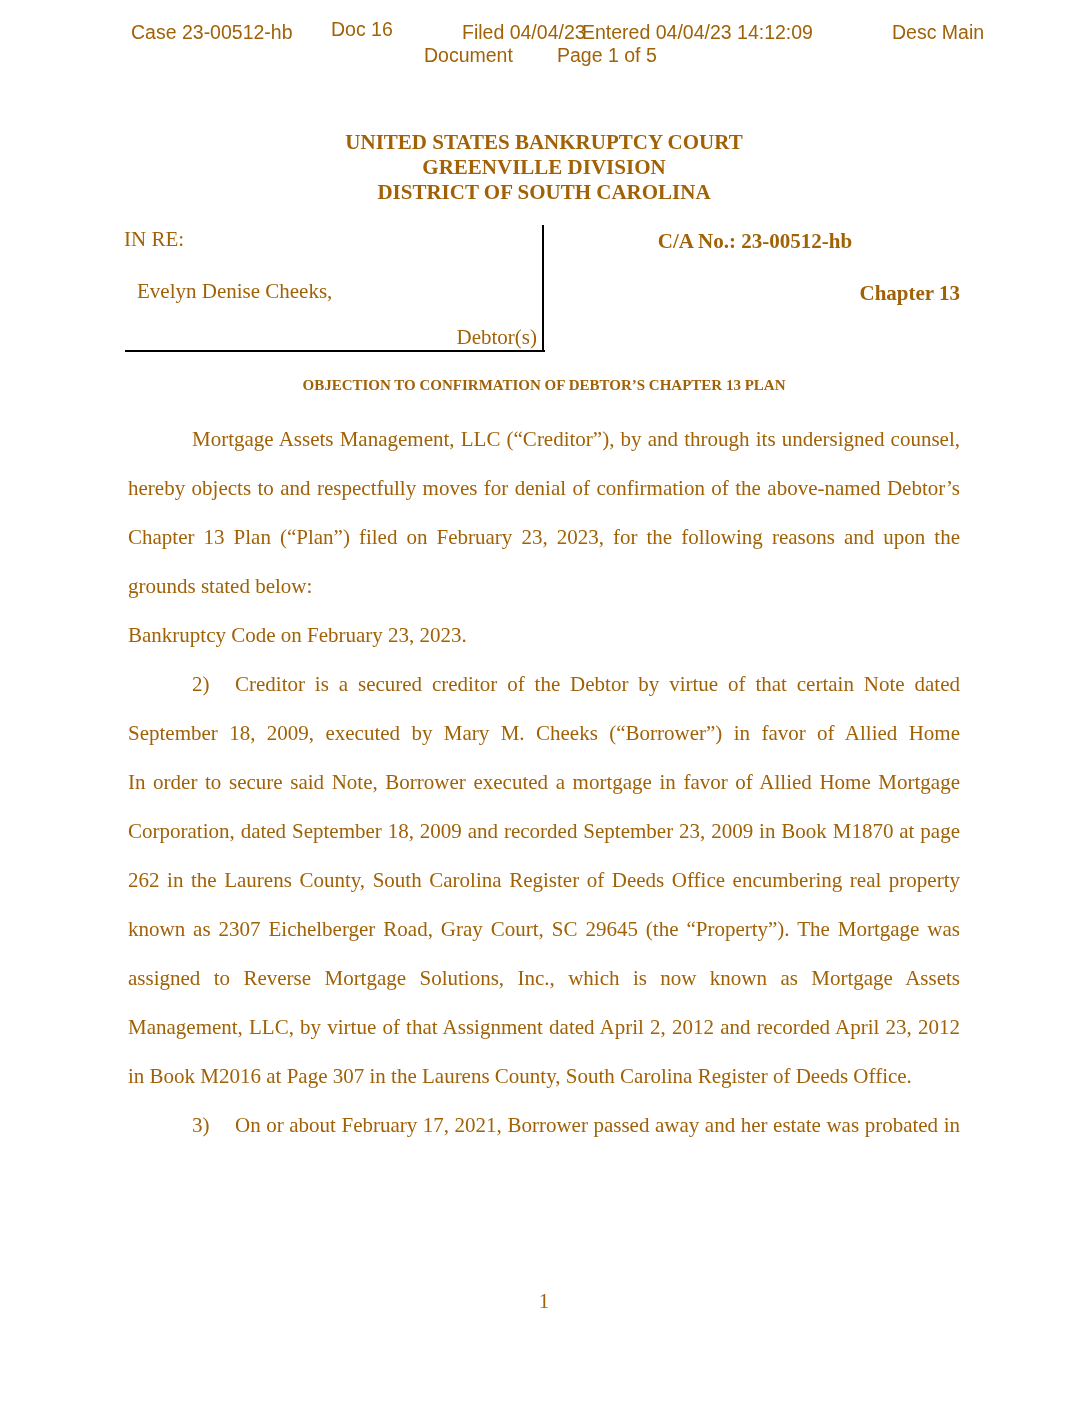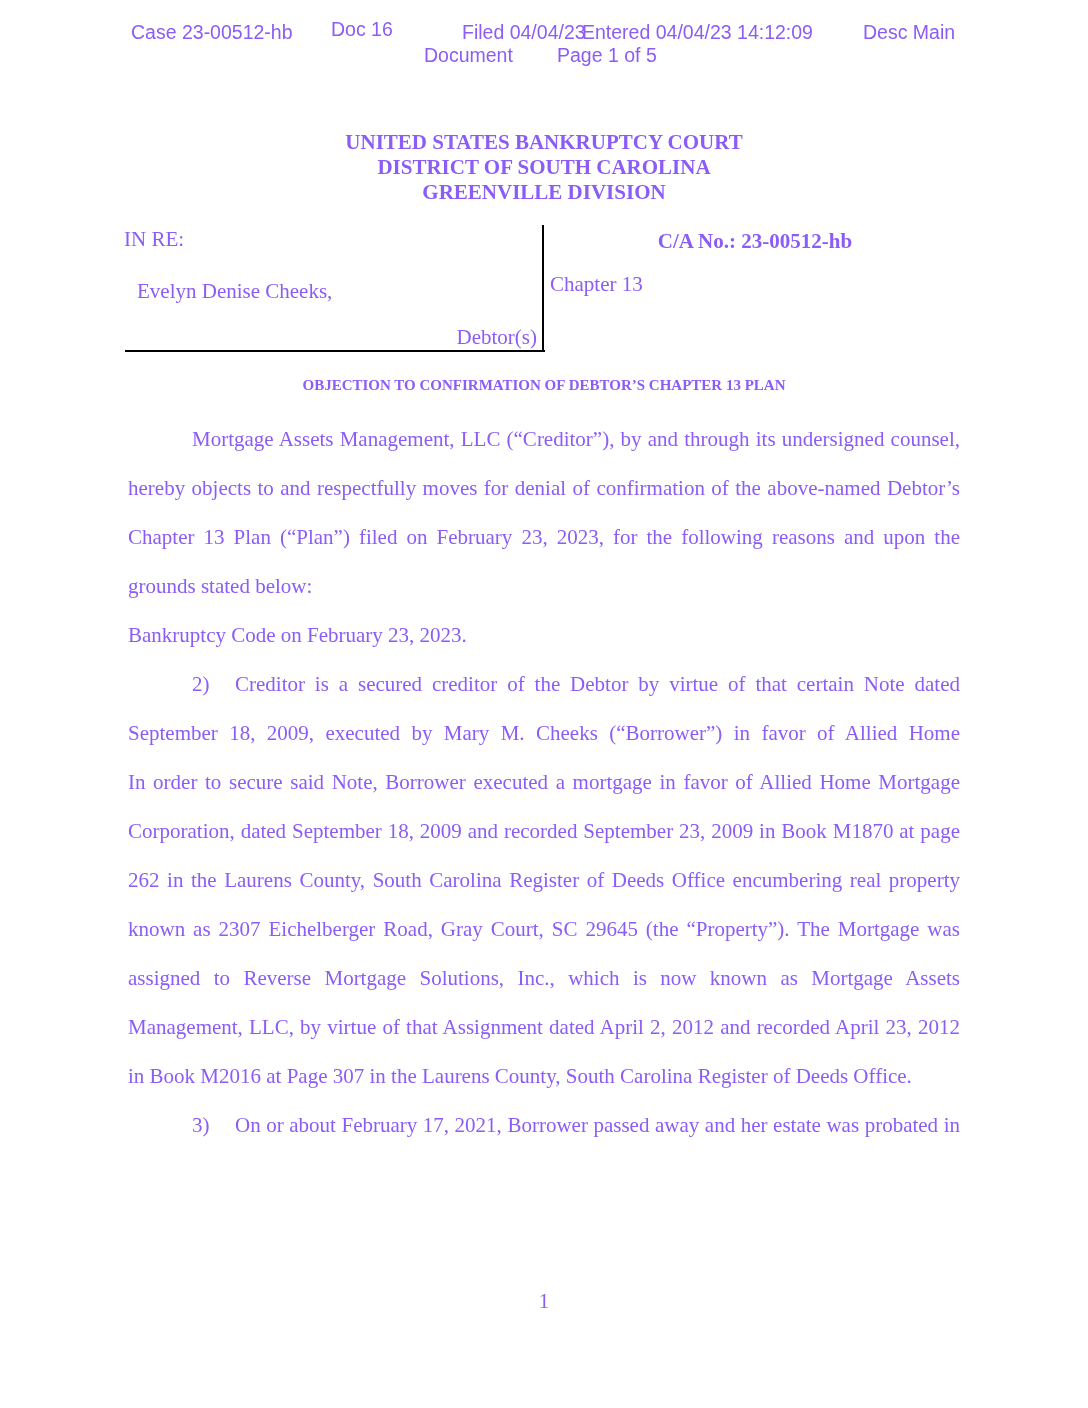--- a/index.html
+++ b/index.html
@@ -5,41 +5,41 @@
   html, body {
     margin: 0;
     padding: 0;
     background: #ffffff;
   }
   .page {
     position: relative;
     width: 1088px;
     height: 1408px;
     background: #ffffff;
-    color: #8b5cf6;
+    color: #a16207;
     overflow: hidden;
     font-family: "Liberation Serif", "DejaVu Serif", serif;
   }
 
   
   .stamp {
     position: absolute;
     top: 0; left: 0;
     width: 100%;
     height: 70px;
     font-family: "Liberation Sans", "DejaVu Sans", sans-serif;
     font-size: 19.5px;
     line-height: 23px;
   }
   .stamp span { position: absolute; white-space: pre; }
   .st-case    { left: 131px; top: 21px; }
   .st-doc     { left: 331px; top: 18px; }
   .st-filed   { left: 430px; top: 21px; margin-left: 32px; }
   .st-entered { left: 582px; top: 21px; }
-  .st-desc    { left: 863px; top: 21px; }
+  .st-desc    { left: 892px; top: 21px; }
   .st-docu    { left: 424px; top: 44px; }
   .st-page    { left: 557px; top: 44px; }
 
   
   .court-header {
     position: absolute;
     left: 64px; top: 130px;
     width: 960px;
     text-align: center;
     font-weight: bold;
@@ -48,21 +48,21 @@
   }
 
   
   .caption { position: absolute; left: 0; top: 0; width: 100%; font-size: 21px; }
   .cap-inre   { position: absolute; left: 124px; top: 227px; }
   .cap-name   { position: absolute; left: 137px; top: 279px; }
   .cap-debtor { position: absolute; left: 127px; top: 325px; width: 410px; text-align: right; }
   .cap-vline  { position: absolute; left: 542px; top: 225px; width: 2px; height: 127px; background: #000; }
   .cap-hline  { position: absolute; left: 125px; top: 350px; width: 420px; height: 2px; background: #000; }
   .cap-caseno { position: absolute; left: 550px; top: 229px; width: 410px; text-align: center; font-weight: bold; }
-  .cap-chap   { position: absolute; left: 550px; top: 272px; width: 410px; text-align: left; font-weight: normal; }
+  .cap-chap   { position: absolute; left: 550px; top: 281px; width: 410px; text-align: right; font-weight: bold; }
 
   
   .doc-title {
     position: absolute;
     left: 64px; top: 377px;
     width: 960px;
     text-align: center;
     font-weight: bold;
     font-size: 15px;
   }
@@ -99,22 +99,22 @@
     <span class="st-doc">Doc 16</span>
     <span class="st-filed">Filed 04/04/23</span>
     <span class="st-entered">Entered 04/04/23 14:12:09</span>
     <span class="st-desc">Desc Main</span>
     <span class="st-docu">Document</span>
     <span class="st-page">Page 1 of 5</span>
   </div>
 
   <div class="court-header">
     <div>UNITED STATES BANKRUPTCY COURT</div>
+    <div>GREENVILLE DIVISION</div>
     <div>DISTRICT OF SOUTH CAROLINA</div>
-    <div>GREENVILLE DIVISION</div>
   </div>
 
   <div class="caption">
     <div class="cap-inre">IN RE:</div>
     <div class="cap-name">Evelyn Denise Cheeks,</div>
     <div class="cap-debtor">Debtor(s)</div>
     <div class="cap-vline"></div>
     <div class="cap-hline"></div>
     <div class="cap-caseno">C/A No.: 23-00512-hb</div>
     <div class="cap-chap">Chapter 13</div>

